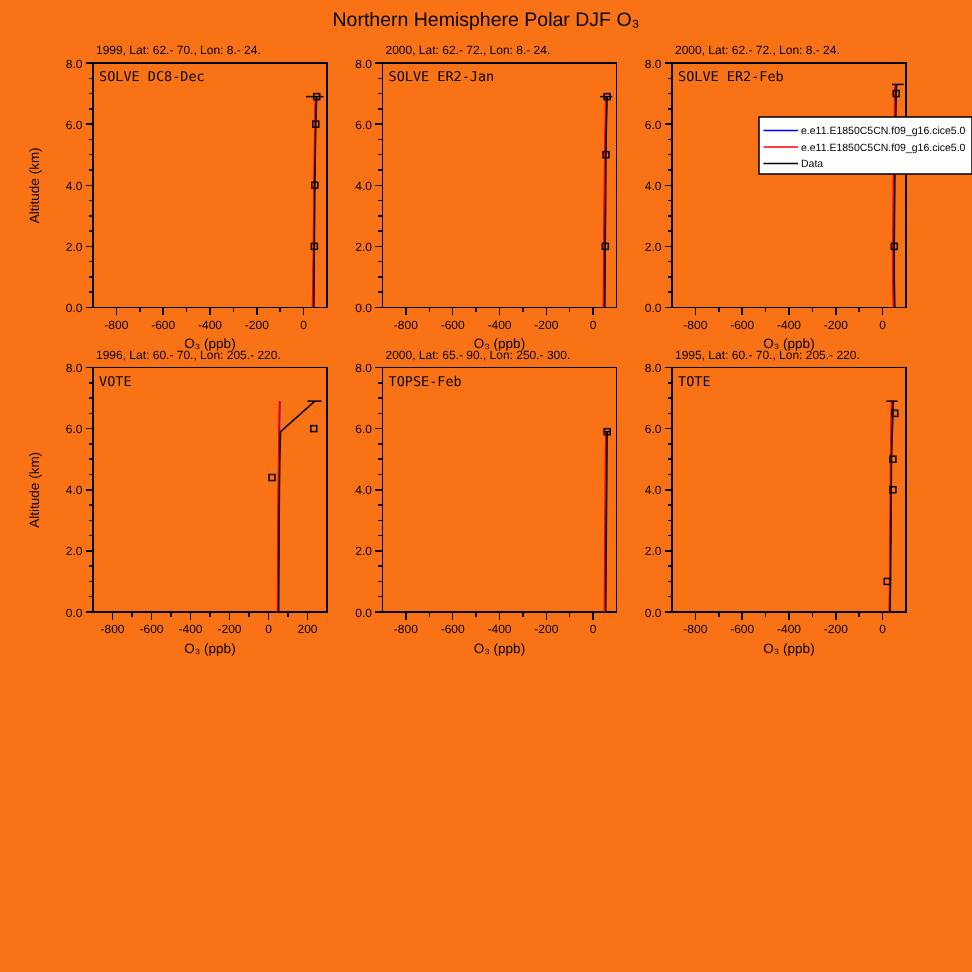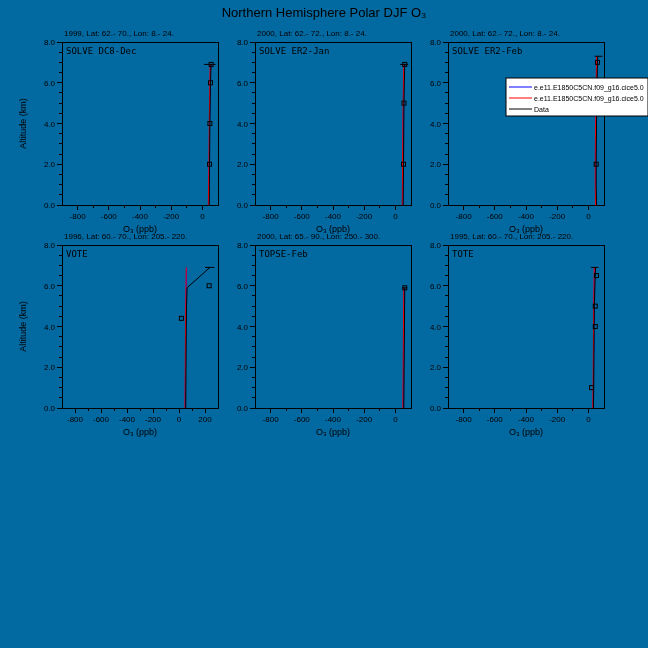--- a/index.html
+++ b/index.html
@@ -1,17 +1,17 @@
 <!DOCTYPE html>
 <html><head>
 <meta charset="utf-8">
 <style>
   html,body{margin:0;padding:0;background:#ffffff;}
   body{width:648px;height:648px;overflow:hidden;font-family:"Liberation Sans",sans-serif;color:#000;}
-  .page{position:relative;width:648px;height:648px;background:#0369a1;}
+  .page{position:relative;width:648px;height:648px;background:#f97316;}
   .fig-title{position:absolute;top:5px;left:0;width:648px;text-align:center;font-size:13px;color:#000;}
   svg{position:absolute;top:0;left:0;}
 </style>
 </head>
 <body>
 
 <div class="page">
   <div class="fig-title">Northern Hemisphere Polar DJF O₃</div>
   <svg id="fig" width="648" height="648">
       <g>

